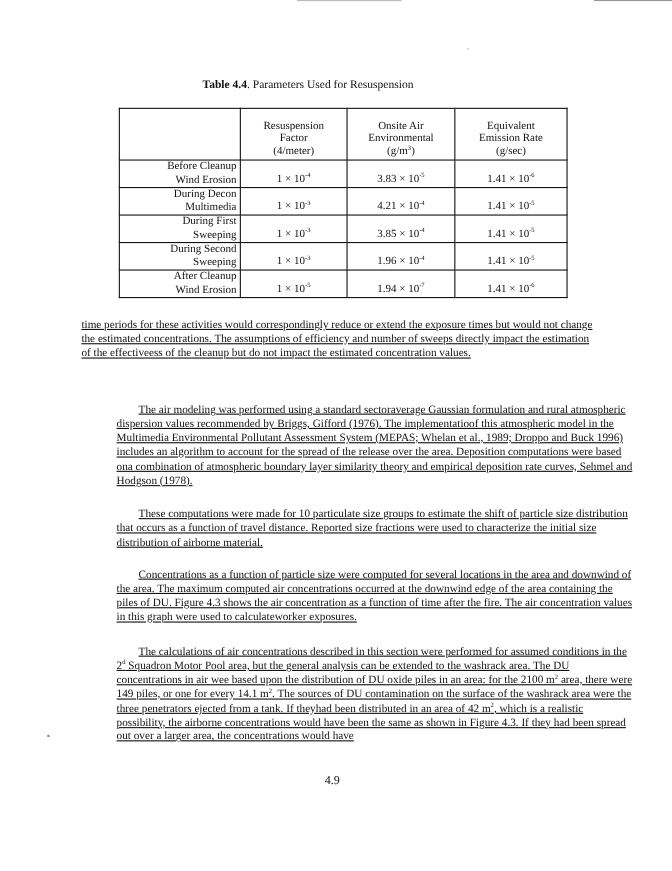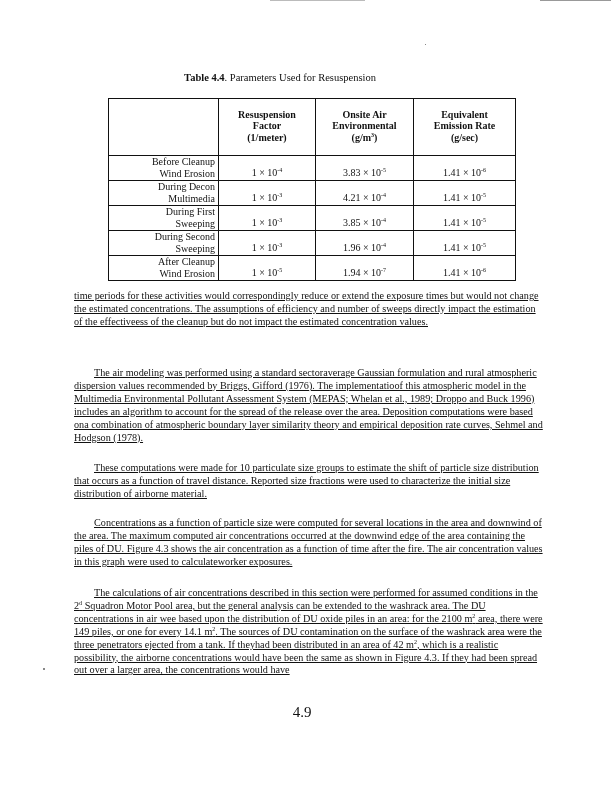--- a/index.html
+++ b/index.html
@@ -5,47 +5,47 @@
   html, body { margin:0; padding:0; background:#fff; }
   body { width:611px; height:792px; position:relative; overflow:hidden;
          font-family:"Liberation Serif", serif; color:#111; }
   .scanline { position:absolute; top:0; height:1px; background:#bbb; }
   .caption { position:absolute; top:72px; left:0; width:560px; text-align:center;
              font-size:10.5px; }
   .caption b { font-weight:bold; }
   table.params { position:absolute; left:108px; top:98px; border-collapse:collapse;
                  font-size:10px; line-height:11.5px; }
   table.params td, table.params th { border:1.3px solid #111; padding:0 3px; vertical-align:bottom; }
-  table.params th { font-weight:bold; text-align:center; height:44px; padding-bottom:12px; }
+  table.params th { font-weight:normal; text-align:center; height:44px; padding-bottom:2px; }
   table.params td.label { text-align:right; width:103px; height:22px; padding-bottom:1px; }
   table.params td.val { text-align:center; padding-bottom:2px; }
   .c1 { width:90px; } .c2 { width:91px; } .c3 { width:95px; }
   sup { font-size:6px; vertical-align:4px; line-height:0; }
   .para { position:absolute; left:74px; width:470px; font-size:10.2px; line-height:12.9px; margin:0;text-decoration:underline; }
-  .indent { text-indent:20px; }
-  .pagenum { position:absolute; top:704px; left:0; width:604px; text-align:center; font-size:15px; }
+  .indent { text-indent:20px;margin-left:32px; }
+  .pagenum { position:absolute; top:704px; left:0; width:604px; text-align:center; font-size:11px; }
   .dot { position:absolute; width:1px; height:1px; background:#888; }
 </style>
 </head>
 <body>
 
 <div class="scanline" style="left:270px;width:95px;"></div>
 <div class="scanline" style="left:540px;width:71px;background:#999;"></div>
 <div class="dot" style="left:425px;top:44px;"></div>
 
 <div class="caption"><b>Table 4.4</b><span>.  Parameters Used for Resuspension</span></div>
 
 <table class="params">
   <tbody>
       <tr>
     <th class="label" style="width:103px;"></th>
     <th class="c1">
       <div>Resuspension</div>
       <div>Factor</div>
-      <div>(1/meter)</div>
+      <div>(4/meter)</div>
     </th>
     <th class="c2">
       <div>Onsite Air</div>
       <div>Environmental</div>
       <div><span>(g/m</span><sup>3</sup><span>)</span></div>
     </th>
     <th class="c3">
       <div>Equivalent</div>
       <div>Emission Rate</div>
       <div>(g/sec)</div>

